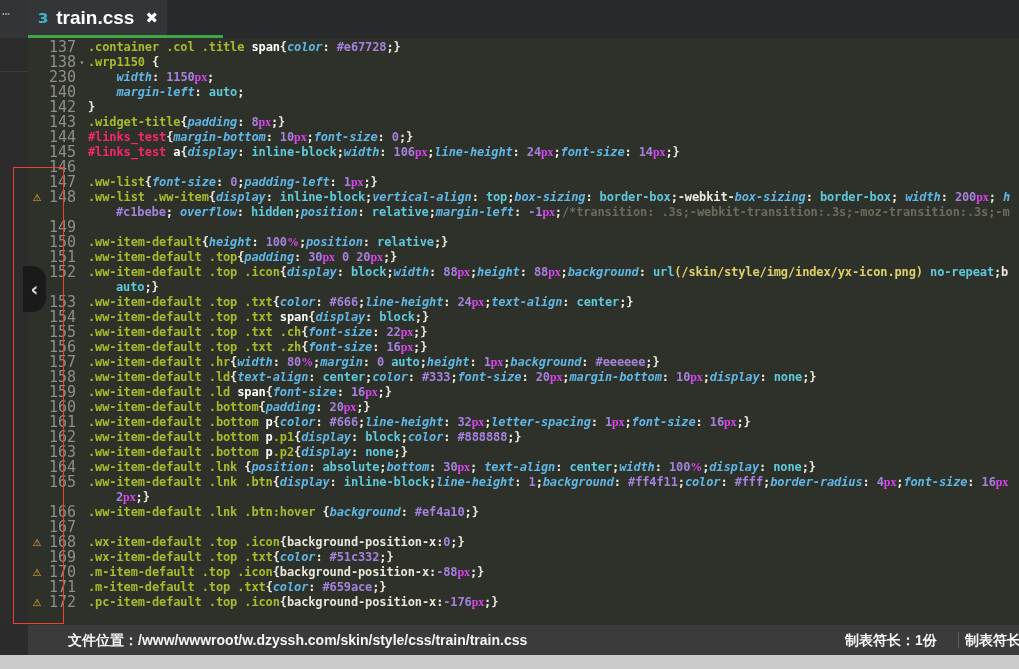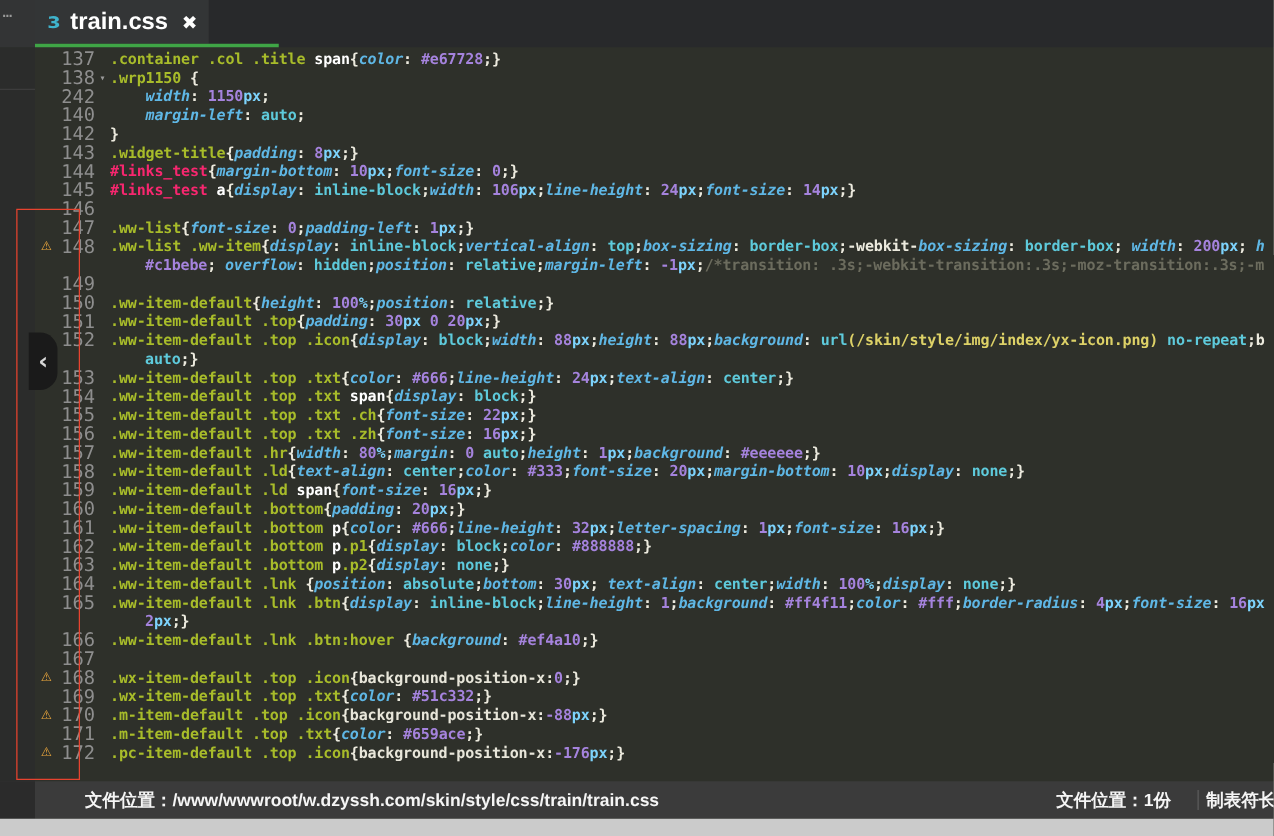--- a/index.html
+++ b/index.html
@@ -29,21 +29,21 @@
   .fold{flex:0 0 12px;text-align:center;color:#9a9a9a;font-size:8px;line-height:15px;}
   .codeline{flex:1;white-space:pre;overflow:hidden;letter-spacing:-0.12px;}
   .tk-sel{color:#a8bc2a;}
   .tk-id{color:#f7276f;}
   .tk-tag{color:#ffffff;}
   .tk-prop{color:#5fb7e5;font-style:italic;}
   .tk-pup{color:#e8e6da;}
   .tk-val{color:#5ecadb;}
   .tk-num{color:#a583dd;}
   .tk-hex{color:#a583dd;}
-  .tk-unit{color:#7dd3fc;}
+  .tk-unit{color:#d946ef;font-family:Liberation Serif, serif;}
   .tk-str{color:#ddd167;}
   .tk-com{color:#6c6c5e;}
   .tk-pun{color:#eceade;}
   
   .redrect{position:absolute;left:13px;top:167px;width:51px;height:457px;
            border:1px solid #e8432f;box-sizing:border-box;pointer-events:none;}
   .handle{position:absolute;left:23px;top:266px;width:23px;height:46px;background:#1a1a1a;
           border-radius:0 14px 14px 0;display:flex;align-items:center;justify-content:center;
           color:#d8d8d8;font-size:19px;font-weight:700;cursor:pointer;z-index:5;
           font-family:"DejaVu Sans",sans-serif;}
@@ -91,21 +91,21 @@
           <div class="gut">
             <span class="warnbox"></span>
             <span class="lnum">138</span>
             <span class="fold">▾</span>
           </div>
           <div class="codeline"><span class="tk-sel">.wrp1150</span><span class="tk-pun"> {</span></div>
         </div>
         <div class="crow">
           <div class="gut">
             <span class="warnbox"></span>
-            <span class="lnum">242</span>
+            <span class="lnum">230</span>
             <span class="fold"></span>
           </div>
           <div class="codeline"><span class="tk-pun">    </span><span class="tk-prop">width</span><span class="tk-pun">: </span><span class="tk-num">1150</span><span class="tk-unit">px</span><span class="tk-pun">;</span></div>
         </div>
         <div class="crow">
           <div class="gut">
             <span class="warnbox"></span>
             <span class="lnum">140</span>
             <span class="fold"></span>
           </div>
@@ -390,19 +390,19 @@
 
   <div class="handle">
     <span>‹</span>
   </div>
 
   <div class="statusbar">
     <div class="sb-dark"></div>
     <div class="sb-file">
       <span>文件位置：</span><span>/www/wwwroot/w.dzyssh.com/skin/style/css/train/train.css</span>
     </div>
-    <div class="sb-history">文件位置：1份</div>
+    <div class="sb-history">制表符长：1份</div>
     <div class="sb-div"></div>
     <div class="sb-tabw">制表符长</div>
   </div>
 
   <div class="bottomstrip"></div>
 </div>
 
 </body></html>

